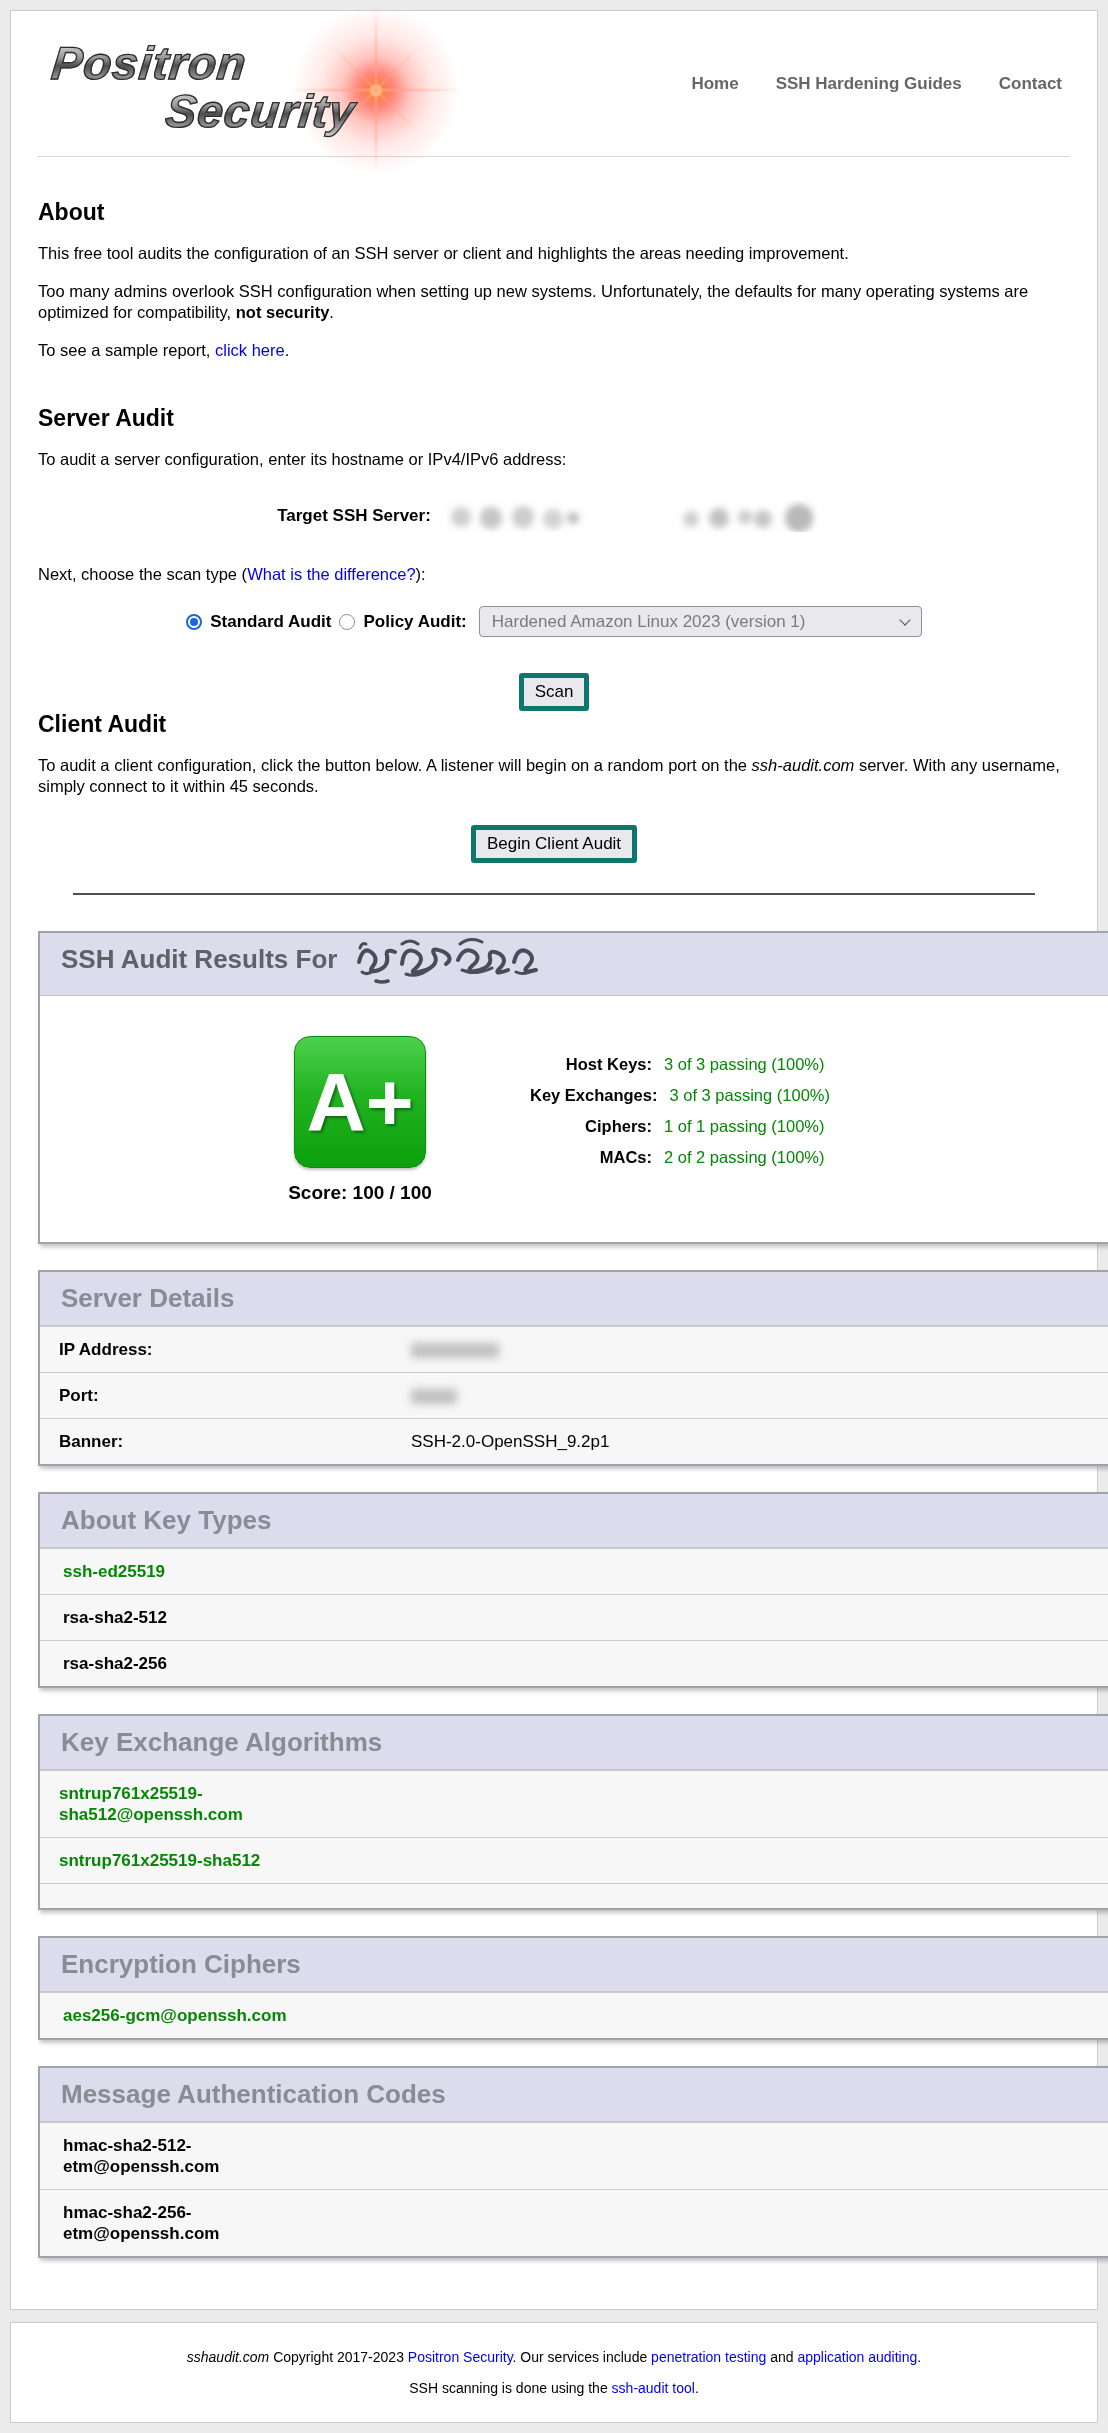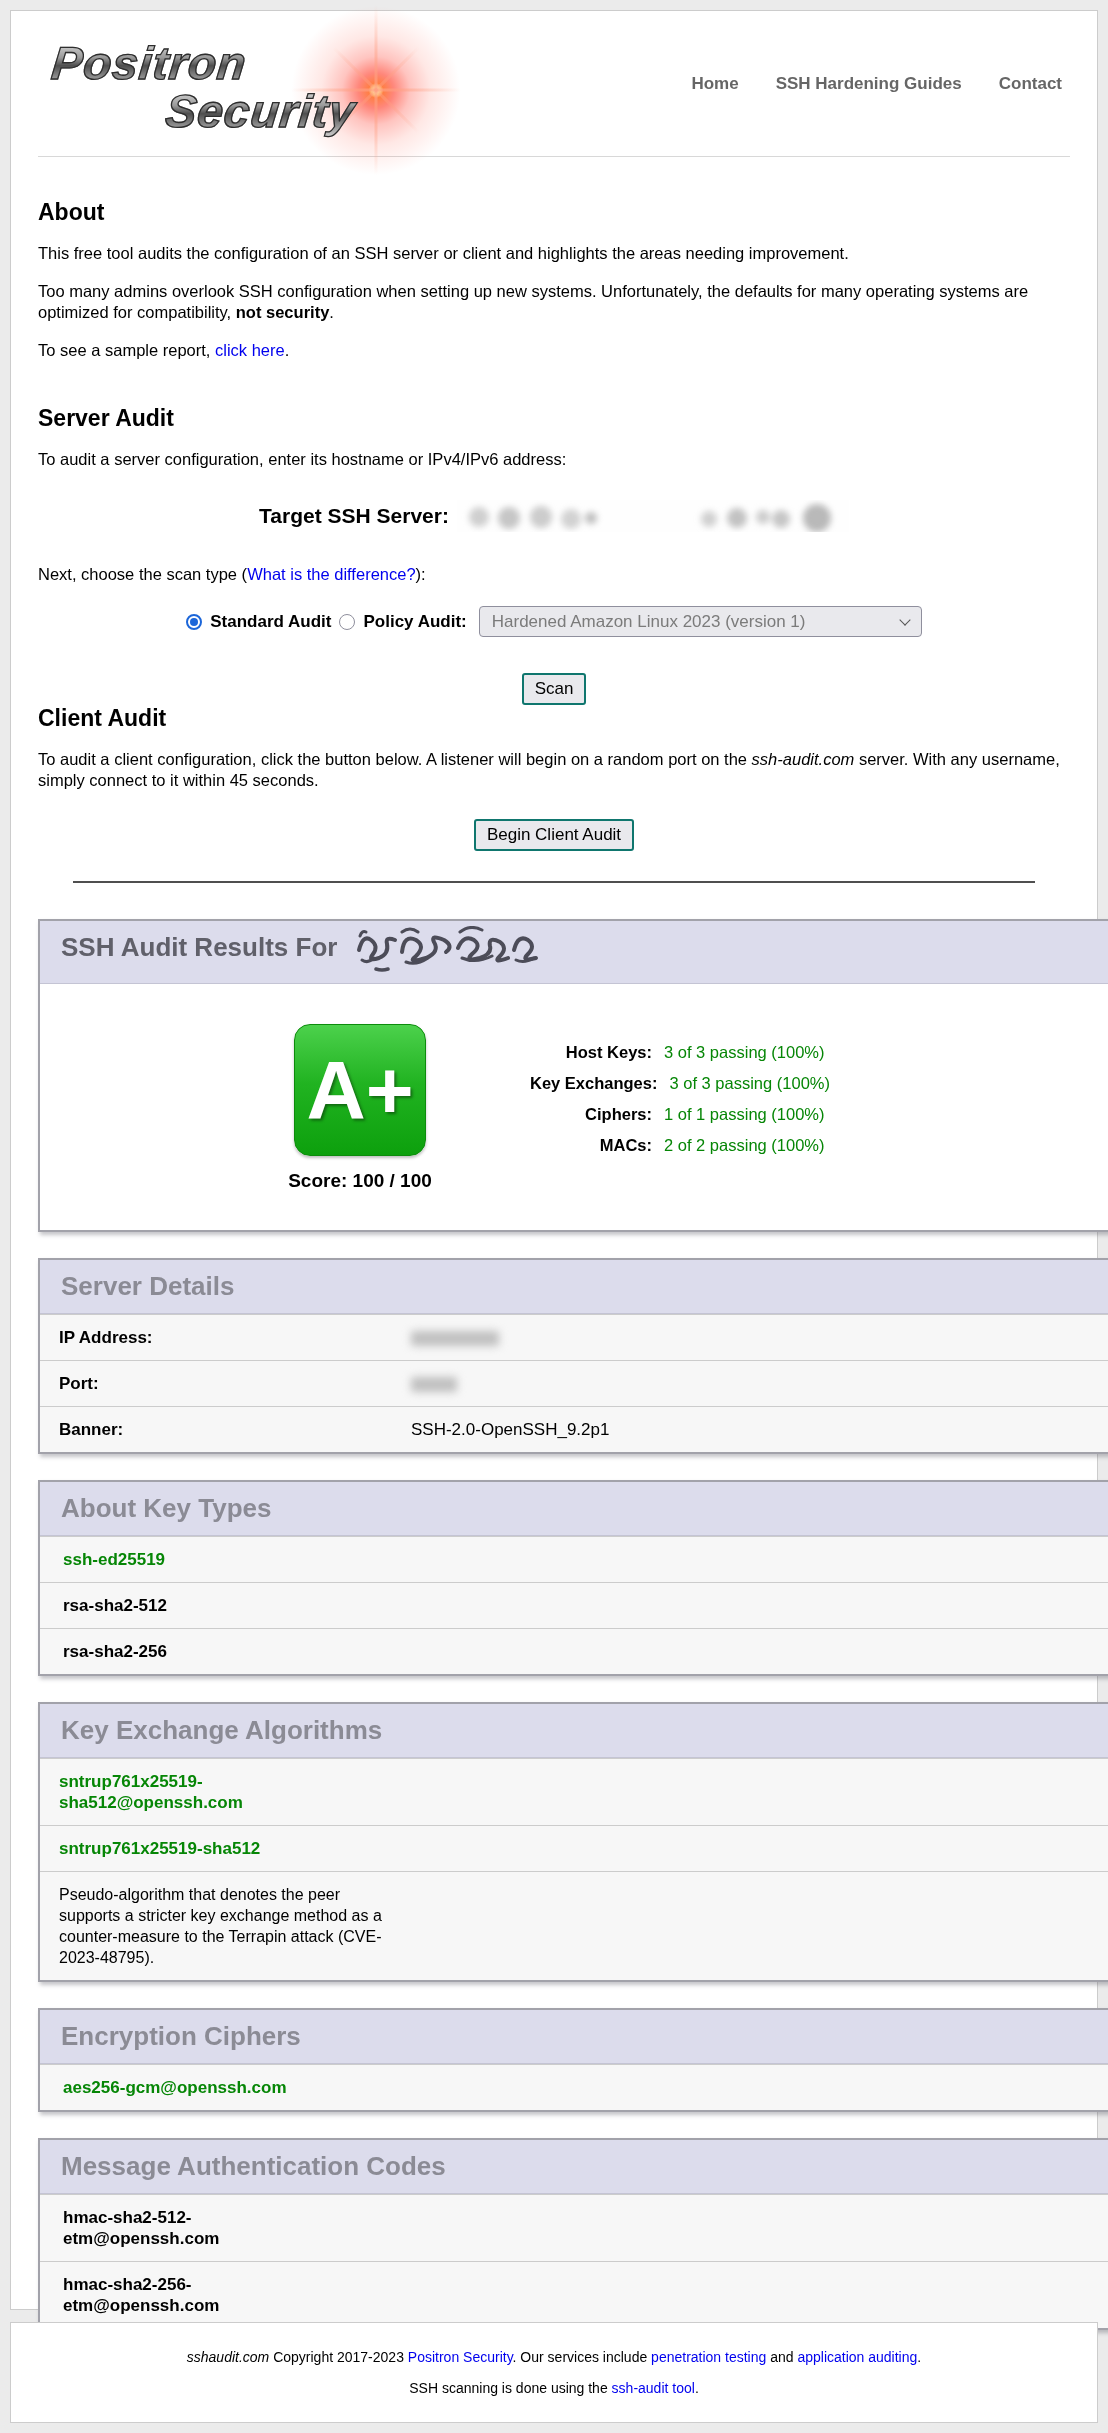--- a/index.html
+++ b/index.html
@@ -56,21 +56,21 @@
   
   h2.sec { font-size:23px; font-weight:bold; color:#000; }
   .sec-about { margin-top:42px; }
   .sec-server { margin-top:44px; }
   .sec-client { }
   p.body { font-size:16.5px; line-height:21px; margin-top:17px; }
   p.body .blue, a.blue { color:#0000ee; }
   .it { font-style:italic; }
 
   .target-row { margin-top:30px; display:flex; justify-content:center; align-items:center; gap:8px; }
-  .target-label { font-weight:bold; font-size:21px; }
+  .target-label { font-weight:bold; font-size:17px; }
   .input-redaction {
     width:392px; height:32px; position:relative; overflow:hidden;
     background:#fefefe;
   }
   .smudge-dots {
     position:absolute; left:12px; top:7px; width:20px; height:20px; border-radius:50%;
     background:#cfcfcf; filter:blur(3px);
     box-shadow: 30px 1px 0 1px #c6c6c6, 62px 0 0 1px #cccccc, 92px 2px 0 0 #d2d2d2,
                 112px 1px 0 -4px #bdbdbd, 230px 2px 0 -2px #d0d0d0, 258px 1px 0 0 #c2c2c2,
                 284px 0 0 -3px #cccccc, 302px 2px 0 -1px #c6c6c6, 338px 1px 0 4px #b9b9b9;
@@ -83,21 +83,21 @@
   .choice-label { font-weight:bold; font-size:17px; }
   .select {
     display:inline-flex; justify-content:space-between; align-items:center;
     width:443px; height:31px; margin-left:4px;
     background:#e9e9ed; border:1px solid #8f8f9d; border-radius:4px;
     padding:0 12px; color:#7b7b7b; font-size:17px;
   }
   .chev { width:8px; height:8px; border-right:1.6px solid #555; border-bottom:1.6px solid #555; transform:rotate(45deg); margin-top:-4px; }
   .btn-row { text-align:center; }
   .btn {
-    display:inline-block; background:#e9e9ed; border:2px solid #0f766e; border-radius:3px;
+    display:inline-block; background:#e9e9ed; border:5px solid #0f766e; border-radius:3px;
     font-size:17px; color:#000; padding:4px 11px; font-family:"Liberation Sans",sans-serif;
   }
   .btn-scan-row { margin-top:36px; }
   .btn-begin-row { margin-top:28px; }
 
   .sep { margin:30px auto 0; width:962px; border:none; border-top:2px solid #4f4f4f; }
 
   
   .panel { width:1092px; margin:26px auto 0; border:2px solid #a2a2aa; box-shadow:2px 3px 4px rgba(90,90,100,0.35); background:#f7f7f7; }
   .panel-hd { background:#dcdcec; padding:11px 21px; border-bottom:1px solid #c4c4d4; position:relative; }
@@ -288,21 +288,20 @@
     <div class="row grid">
       <span class="good pre">sntrup761x25519-
 sha512@openssh.com</span>
       <span class="note"></span>
     </div>
     <div class="row grid">
       <span class="good pre">sntrup761x25519-sha512</span>
       <span class="note"></span>
     </div>
     <div class="row grid">
-      <span class="note">Pseudo-algorithm that denotes the peer supports a stricter key exchange method as a counter-measure to the Terrapin attack (CVE-2023-48795).</span>
     </div>
   </div>
 
   <div class="panel">
     <div class="panel-hd">
       <span class="panel-title">Encryption Ciphers</span>
     </div>
     <div class="row"><span class="good pre">aes256-gcm@openssh.com</span></div>
   </div>
 

